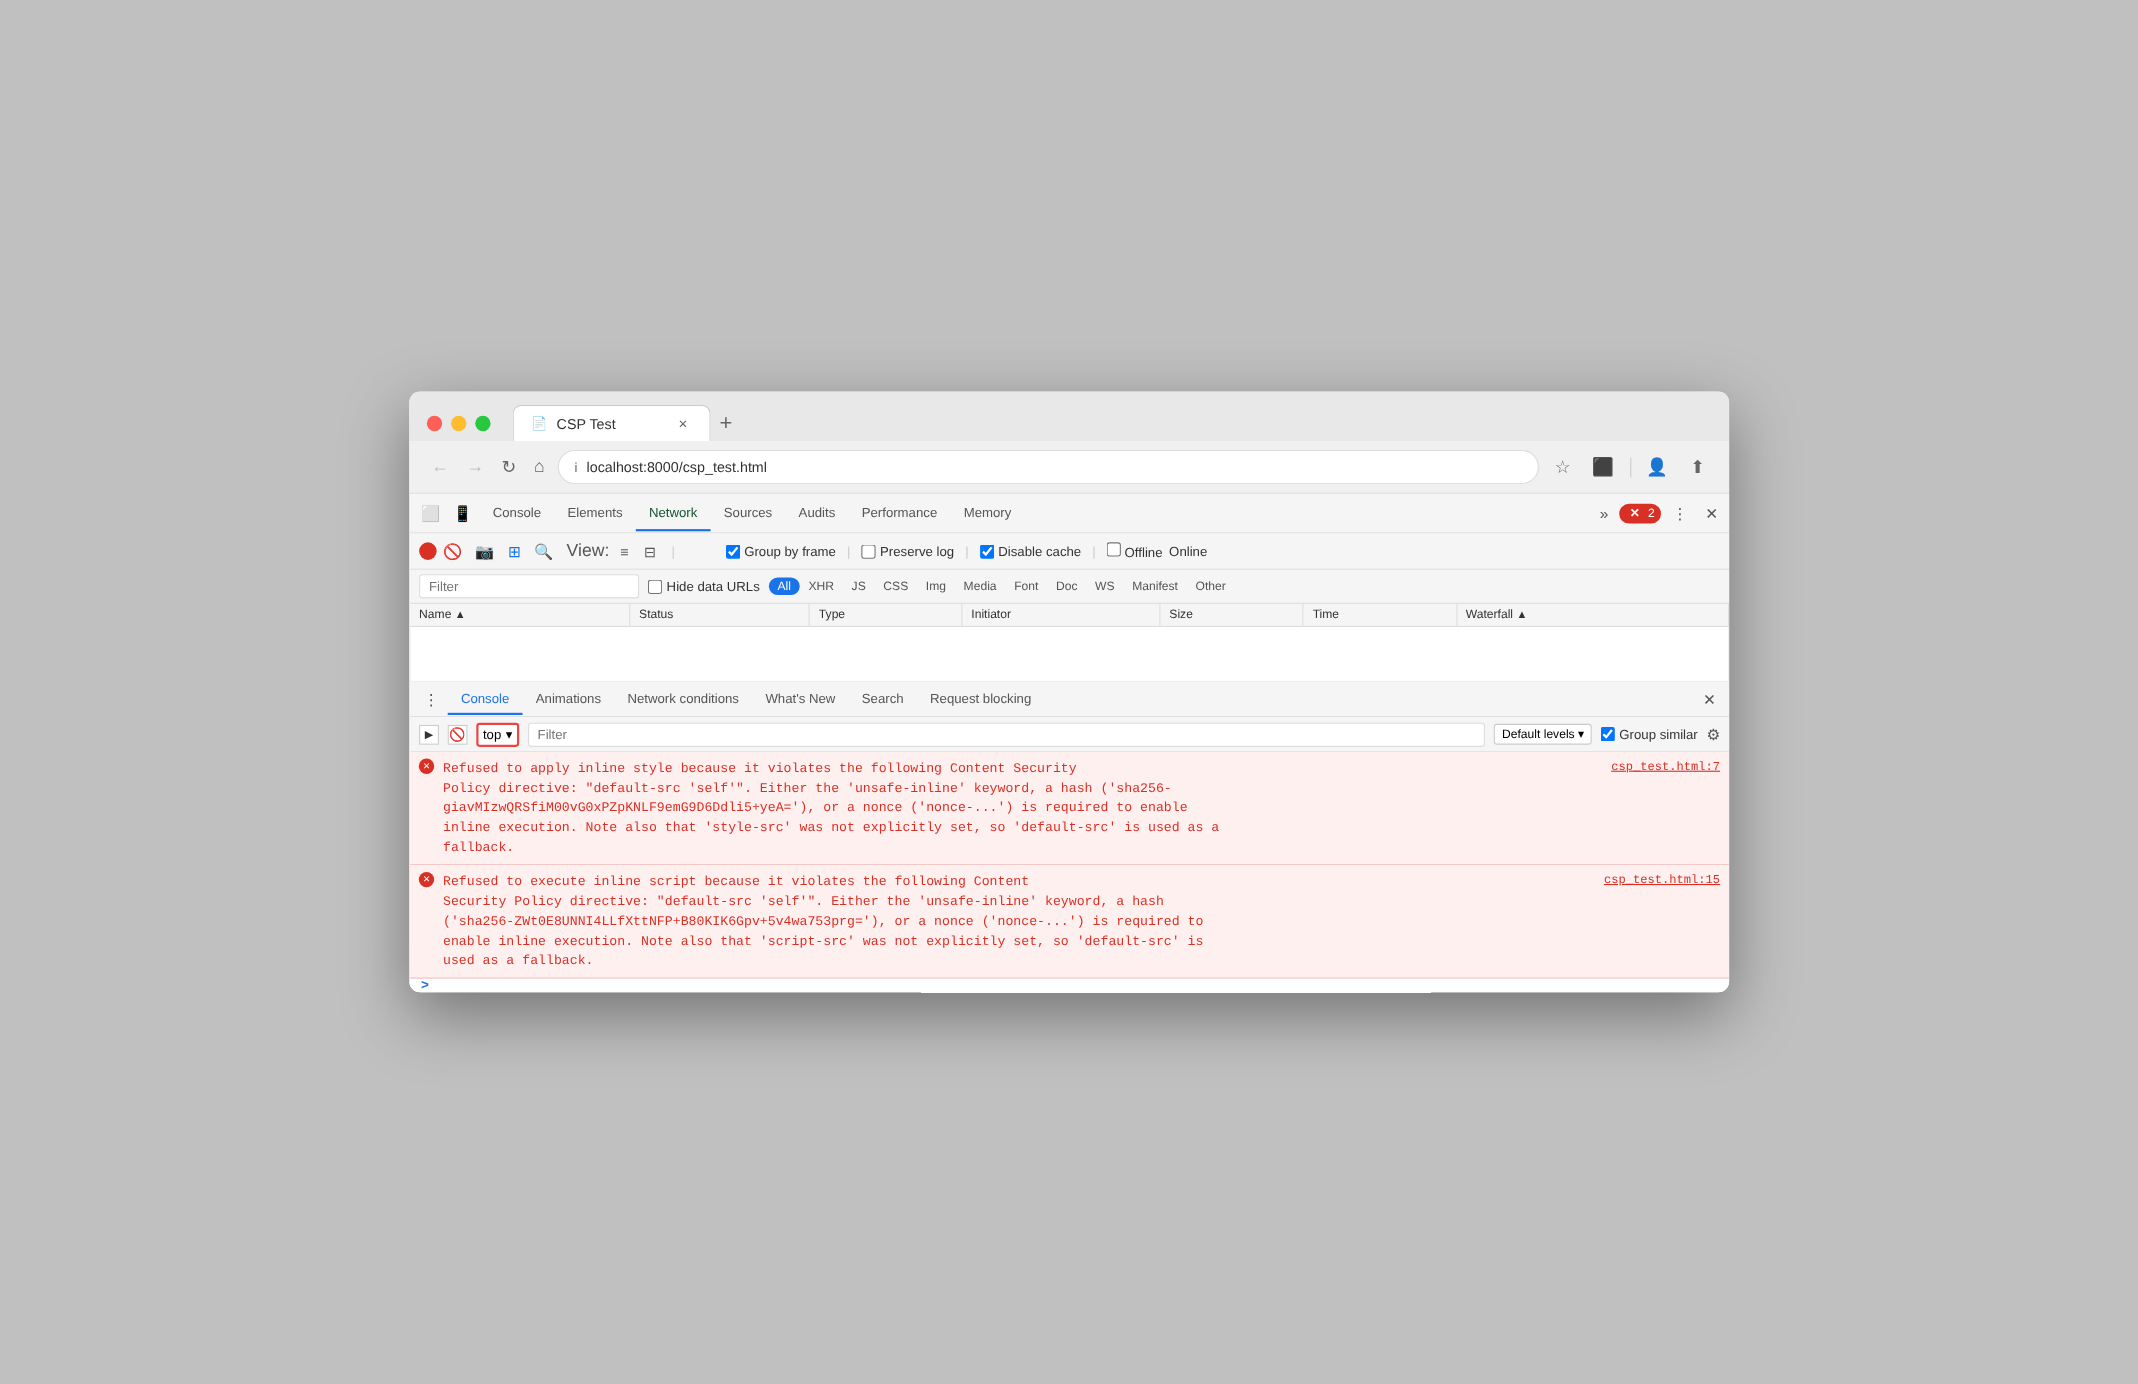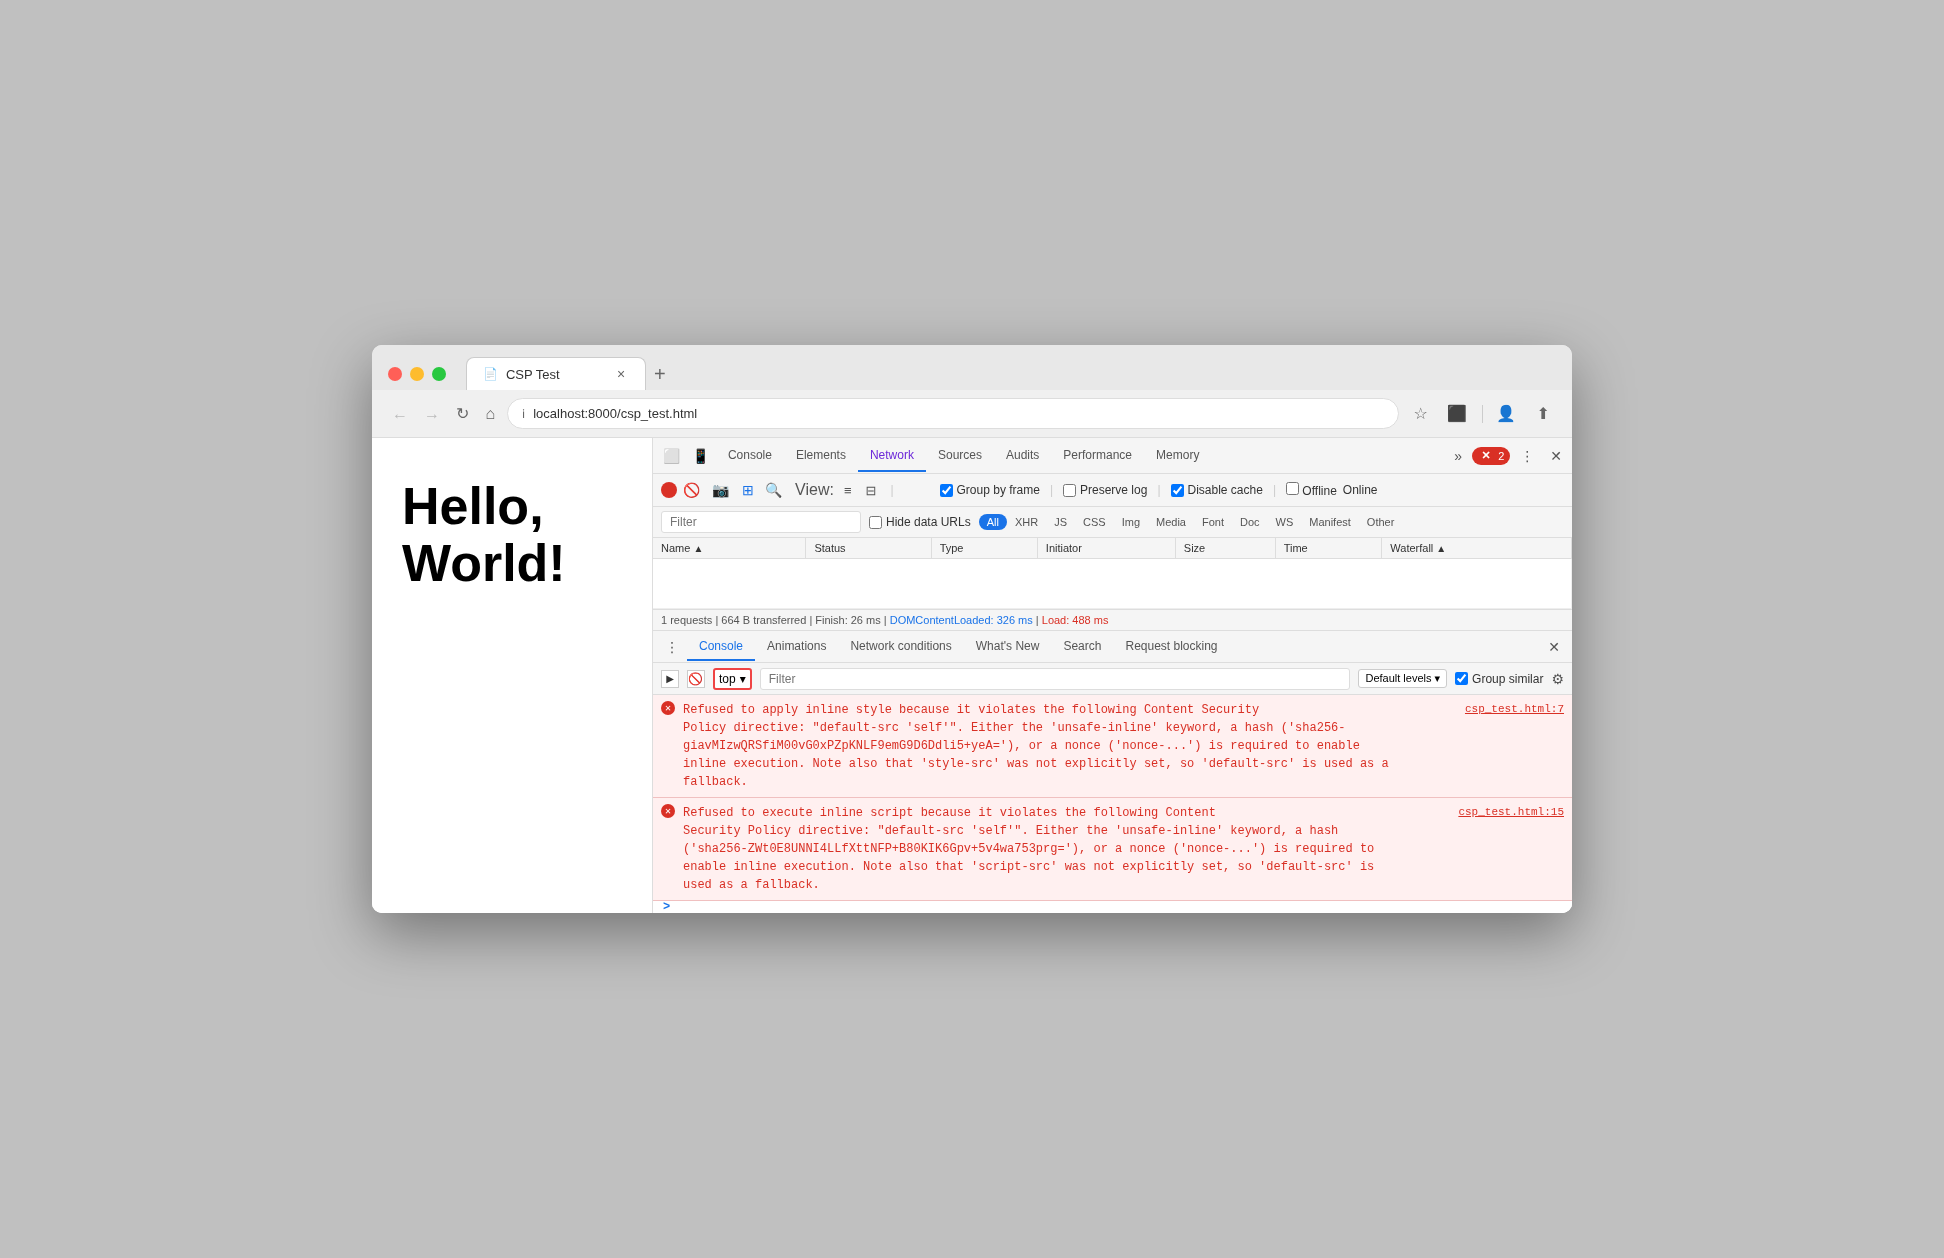--- a/index.html
+++ b/index.html
@@ -176,21 +176,21 @@
     }
     .devtools-tab {
       padding: 8px 12px;
       font-size: 12px;
       color: #555;
       cursor: pointer;
       border-bottom: 2px solid transparent;
       white-space: nowrap;
     }
     .devtools-tab.active {
-      color: #6d28d9;
+      color: #14532d;
       border-bottom: 2px solid #1a73e8;
     }
     .devtools-topbar-right {
       display: flex;
       align-items: center;
       gap: 4px;
     }
     .error-badge {
       background: #d93025;
       color: white;
@@ -565,23 +565,20 @@
     </div>
     <button class="toolbar-icon-btn">☆</button>
     <button class="toolbar-icon-btn">⬛</button>
     <span style="width:1px;background:#ccc;height:18px;display:inline-block;"></span>
     <button class="toolbar-icon-btn">👤</button>
     <button class="toolbar-icon-btn">⬆</button>
   </div>
 
   <div class="main-content">
 
-    <div class="page-content">
-      <div class="hello-world">Hello,<br>World!</div>
-    </div>
 
     <div class="devtools">
 
       <div class="devtools-topbar">
         <button class="devtools-icon-btn">⬜</button>
         <button class="devtools-icon-btn">📱</button>
         <div class="devtools-tabs">
           <div class="devtools-tab">Console</div>
           <div class="devtools-tab">Elements</div>
           <div class="devtools-tab active">Network</div>
@@ -666,26 +663,20 @@
             <th>Waterfall <span class="chevron-sort">▲</span></th>
           </tr>
         </thead>
         <tbody>
           <tr>
             <td colspan="7" style="height:50px;"></td>
           </tr>
         </tbody>
       </table>
 
-      <div class="network-status-bar">
-        <span>1 requests | 664 B transferred | Finish: 26 ms | </span>
-        <a href="#">DOMContentLoaded: 326 ms</a>
-        <span> | </span>
-        <a href="#" class="load-link">Load: 488 ms</a>
-      </div>
 
       <div class="bottom-tabs-bar">
         <span class="bottom-dots">⋮</span>
         <div class="bottom-tab active">Console</div>
         <div class="bottom-tab">Animations</div>
         <div class="bottom-tab">Network conditions</div>
         <div class="bottom-tab">What's New</div>
         <div class="bottom-tab">Search</div>
         <div class="bottom-tab">Request blocking</div>
         <span class="bottom-close">✕</span>

